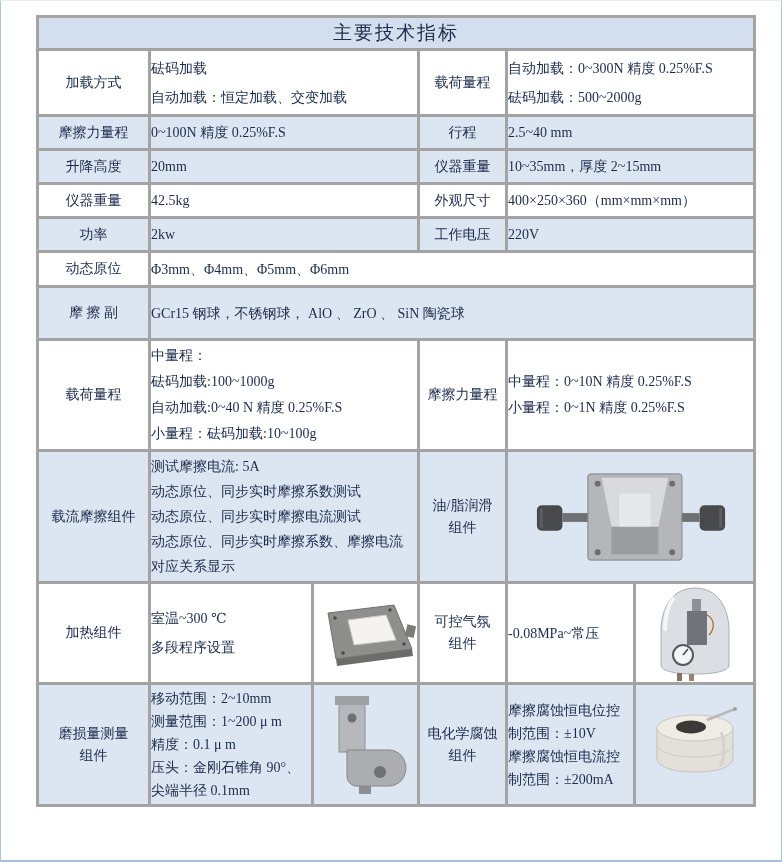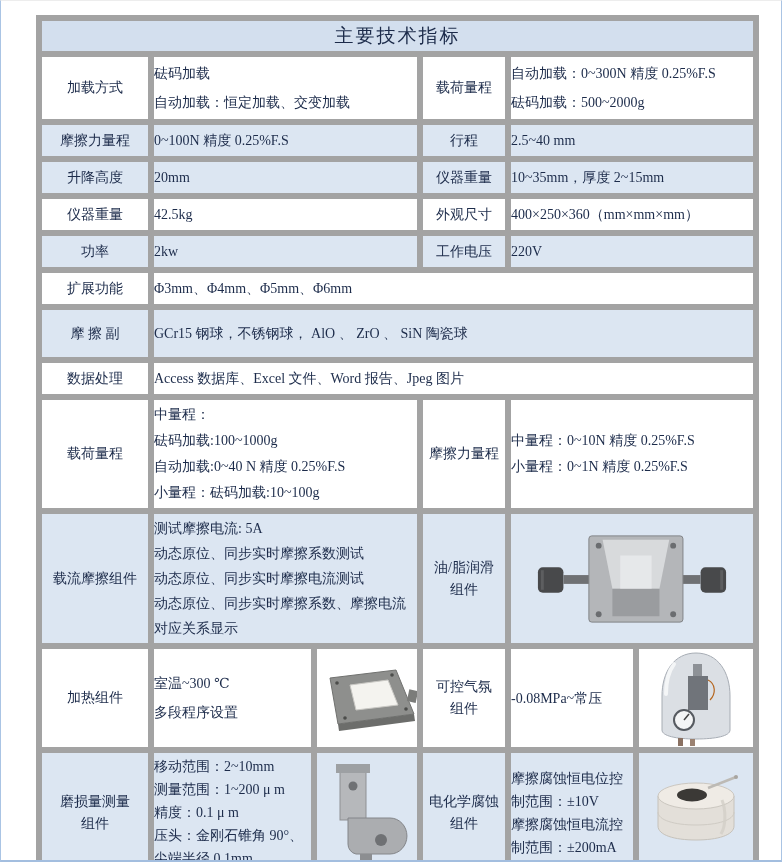--- a/index.html
+++ b/index.html
@@ -8,21 +8,21 @@
     width:782px;height:862px;box-sizing:border-box;background:#ffffff;
     border-left:1px solid #aac4e4;border-right:1px solid #aac4e4;
     border-bottom:2px solid #a3bedf;border-top:1px solid #ededed;
     overflow:hidden;position:relative;
   }
   table.spec{
     border-collapse:collapse;table-layout:fixed;width:717px;
     margin:14px 0 0 35px;
   }
   td{
-    border:6px solid #a3a3a3;vertical-align:middle;
+    border:3px solid #a3a3a3;vertical-align:middle;
     font-size:14px;line-height:27px;box-sizing:border-box;
     padding:2px 4px;overflow:hidden;margin-left:36px;
   }
   td.lab{text-align:center;white-space:pre-line;line-height:22px;padding:2px 2px;}
   td.val{text-align:left;padding-left:0;white-space:pre-line;}
   tr.blue td{background:#dce6f2;}
   tr.hdr td{
     background:#d3dfee;text-align:center;font-size:19px;
     letter-spacing:2px;line-height:26px;
   }
@@ -91,30 +91,26 @@
     </tr>
 
     <tr class="blue rF">
       <td class="lab">功率</td>
       <td class="val" colspan="2">2kw</td>
       <td class="lab">工作电压</td>
       <td class="val" colspan="2">220V</td>
     </tr>
 
     <tr class="rG">
-      <td class="lab">扩展功能</td>
+      <td class="lab">动态原位</td>
       <td class="val" colspan="5">Φ3mm、Φ4mm、Φ5mm、Φ6mm</td>
     </tr>
     <tr class="blue rH">
       <td class="lab">摩 擦 副</td>
       <td class="val" colspan="5">GCr15 钢球，不锈钢球， AlO 、 ZrO 、 SiN 陶瓷球</td>
-    </tr>
-    <tr class="rI">
-      <td class="lab">数据处理</td>
-      <td class="val" colspan="5">Access 数据库、Excel 文件、Word 报告、Jpeg 图片</td>
     </tr>
 
 
     <tr class="rJ">
       <td class="lab">载荷量程</td>
       <td class="val" colspan="2">中量程：
 砝码加载:100~1000g
 自动加载:0~40 N 精度 0.25%F.S
 小量程：砝码加载:10~100g</td>
       <td class="lab">摩擦力量程</td>

